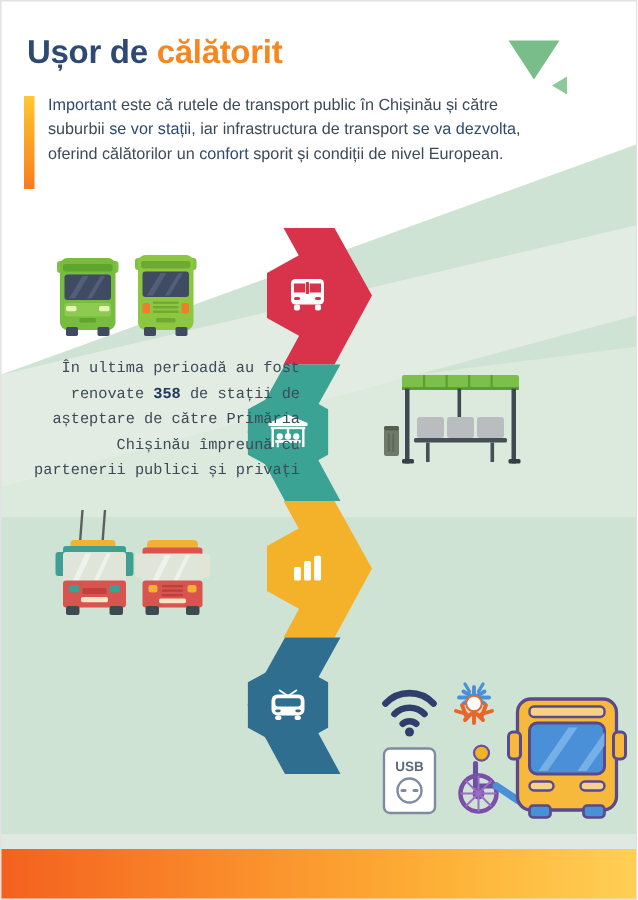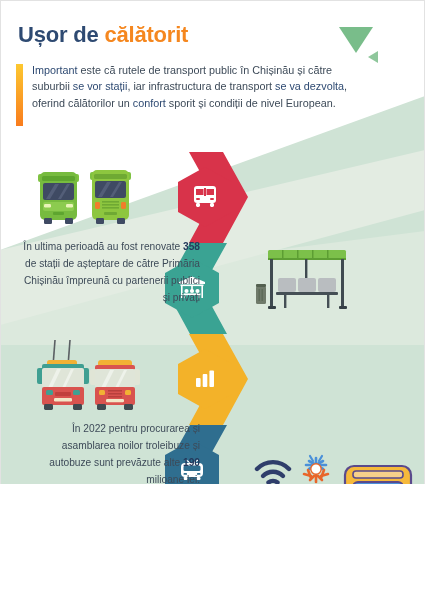--- a/index.html
+++ b/index.html
@@ -4,21 +4,21 @@
 <style>
   html,body{margin:0;padding:0;}
   body{
     width:425px;height:600px;
     background:#ffffff;
     font-family:"Liberation Sans", sans-serif;
     overflow:hidden;
   }
   .poster{
     position:relative;
-    width:425px;height:484px;
+    width:425px;height:600px;
     overflow:hidden;
     background:#ffffff;
   }
   
   .bg-mint{
     position:absolute;left:0;top:0;width:425px;height:566px;
     background:#cfe3d5;
   }
   .bg-white-wedge{
     position:absolute;left:0;top:0;width:425px;height:330px;
@@ -88,21 +88,21 @@
     position:absolute;width:54px;height:60px;
     clip-path:polygon(50% 0%,100% 25%,100% 75%,50% 100%,0% 75%,0% 25%);
     display:flex;align-items:center;justify-content:center;
   }
   .hex svg{display:block;}
 
   
   .blk{position:absolute;font-size:10.2px;line-height:17px;color:#3d4a58;}
   .blk b{color:#24395c;font-weight:bold;}
   .blk.right{text-align:left;}
-  .blk.left{text-align:right;}
+  .blk.left{text-align:right;font-family:Liberation Mono, monospace;}
 
   
   .illu{position:absolute;}
   .amen{position:absolute;}
 </style>
 </head>
 <body>
 
 <div class="poster">
 
@@ -179,23 +179,20 @@
     <svg width="30" height="26" viewBox="0 0 30 26">
       <path d="M9 3 L15 7" stroke="#ffffff" stroke-width="1.1" fill="none"></path>
       <path d="M21 3 L15 7" stroke="#ffffff" stroke-width="1.1" fill="none"></path>
       <rect x="4" y="6" width="22" height="14" rx="4" fill="#ffffff"></rect>
       <rect x="6.5" y="8.5" width="17" height="5.5" rx="1.6" fill="#2f6e8f"></rect>
       <rect x="6.5" y="16" width="3.6" height="1.8" rx="0.9" fill="#2f6e8f"></rect>
       <rect x="19.9" y="16" width="3.6" height="1.8" rx="0.9" fill="#2f6e8f"></rect>
       <rect x="6.5" y="20" width="4" height="3" rx="1.2" fill="#ffffff"></rect>
       <rect x="19.5" y="20" width="4" height="3" rx="1.2" fill="#ffffff"></rect>
     </svg>
-  </div>
-  <div class="blk left" style="left:30px;top:420px;width:170px;">
-    <span>În 2022 pentru procurarea și asamblarea noilor troleibuze și autobuze sunt prevăzute alte </span><b>190</b><span> milioane lei.</span>
   </div>
 
   <svg class="illu" style="left:24px;top:168px;" width="122" height="62" viewBox="0 0 122 62">
 
     <g>
       <rect x="14" y="6" width="6" height="8" rx="2" fill="#7fc241"></rect>
       <rect x="49" y="6" width="6" height="8" rx="2" fill="#7fc241"></rect>
       <rect x="16" y="4" width="37" height="48" rx="5" fill="#77bb3f"></rect>
       <rect x="18" y="8" width="33" height="5" rx="1.6" fill="#5ea52f"></rect>
       <rect x="19" y="15" width="31" height="17" rx="2" fill="#3f4a63"></rect>

